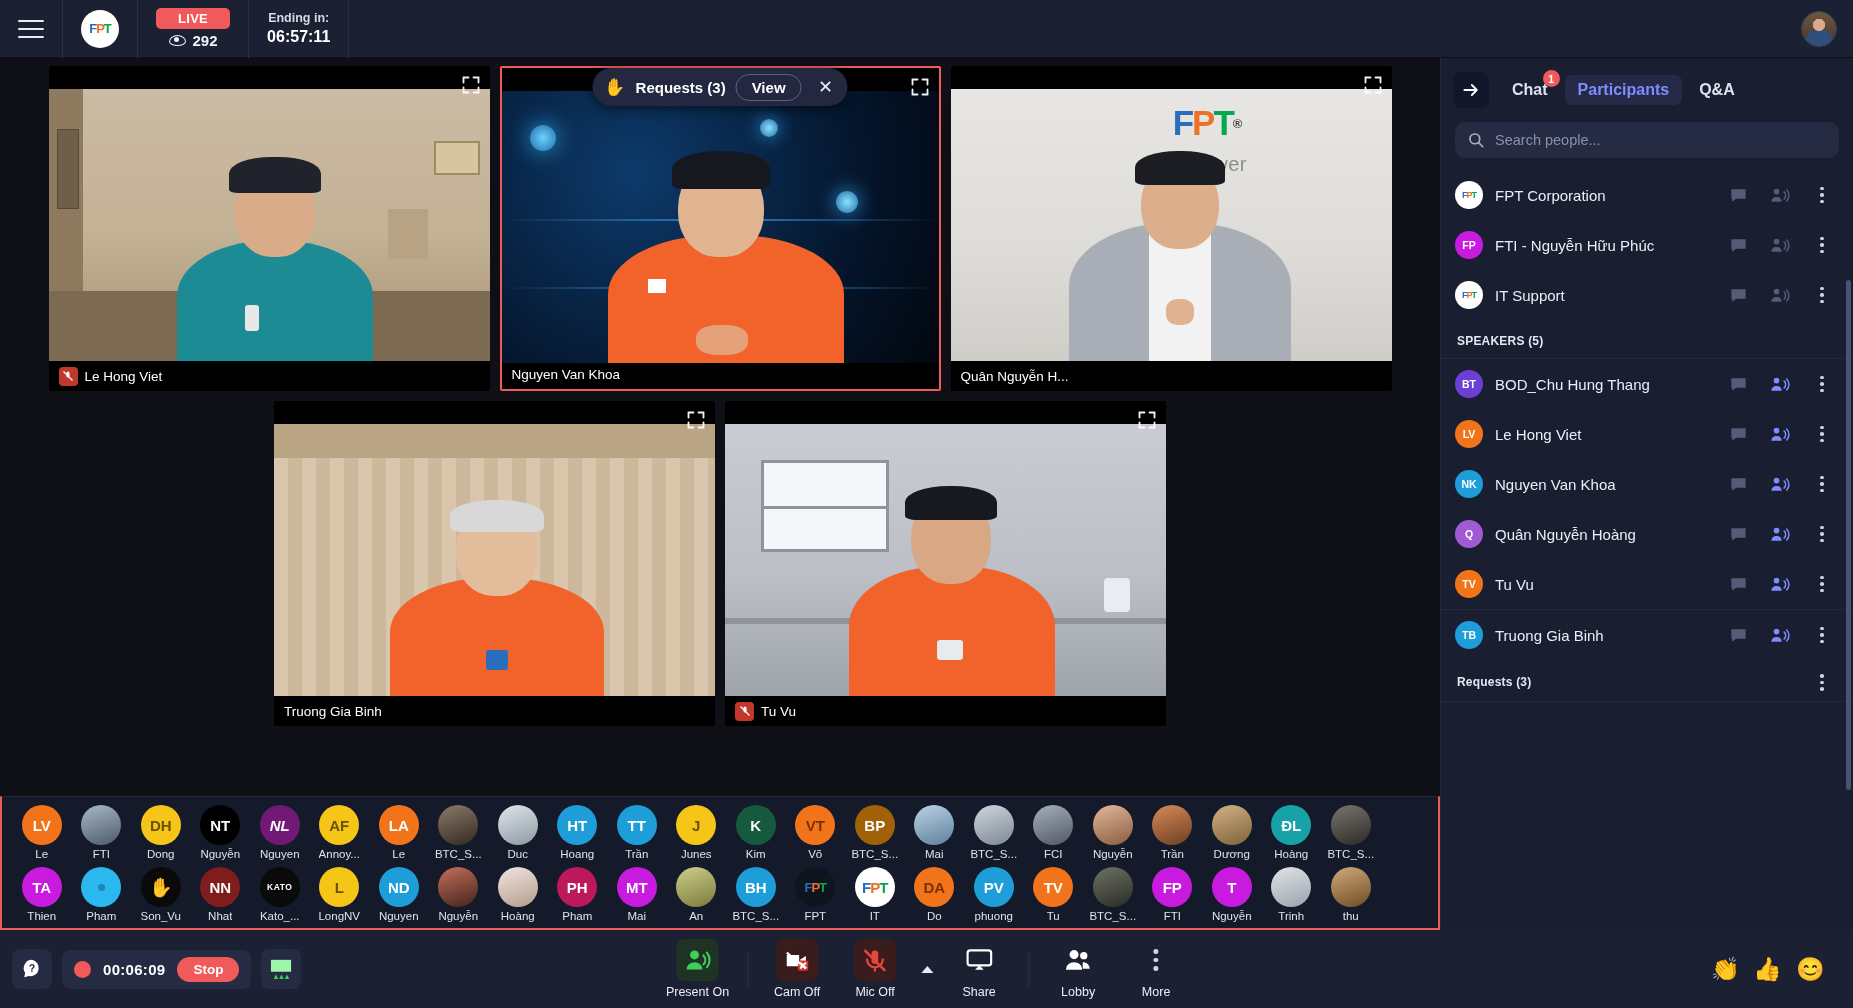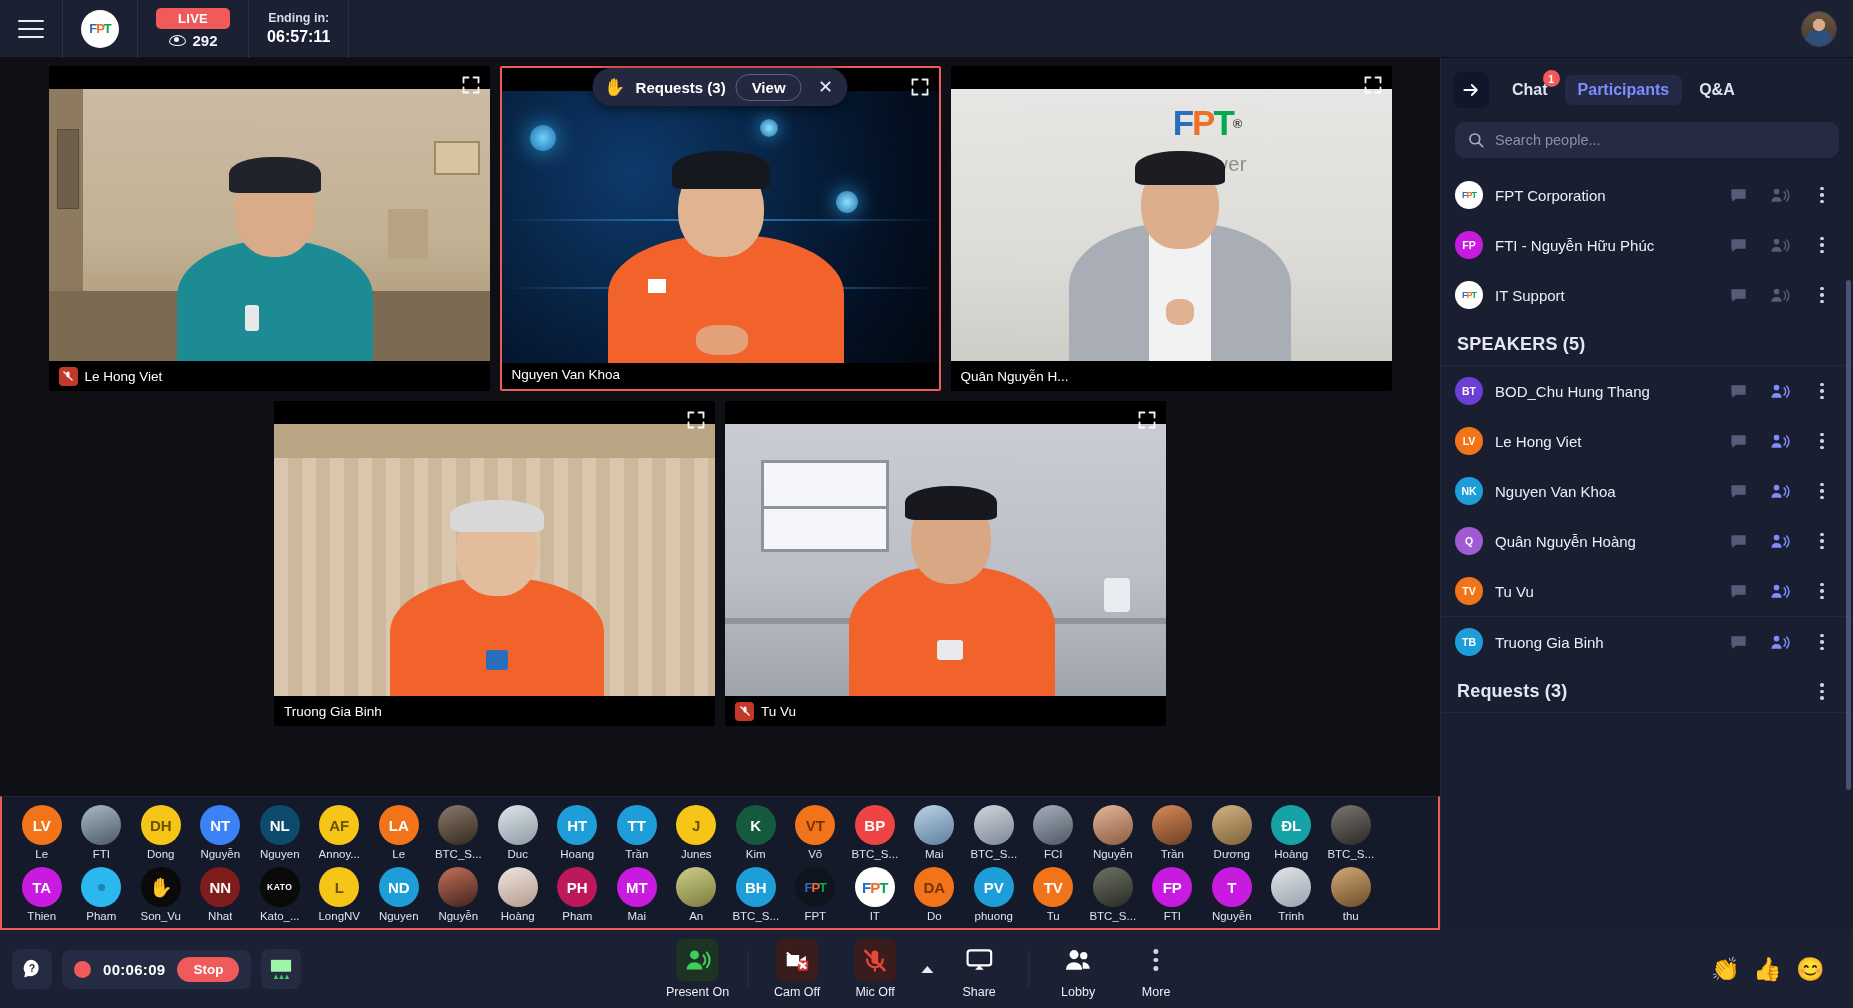--- a/index.html
+++ b/index.html
@@ -207,21 +207,21 @@
   }
   .pav {
     width: 28px; height: 28px; border-radius: 50%; flex: 0 0 auto;
     display: flex; align-items: center; justify-content: center;
     font-size: 10.5px; font-weight: bold; color: #fff; overflow: hidden; position: relative;
   }
   .pname { flex: 1; font-size: 15px; color: #eceef6; white-space: nowrap; overflow: hidden; text-overflow: ellipsis; }
   .pact { width: 30px; display: flex; align-items: center; justify-content: center; cursor: pointer; }
   .kebab { display: flex; flex-direction: column; gap: 3px; align-items: center; }
   .kebab i { width: 3.5px; height: 3.5px; background: #cfd3e4; border-radius: 50%; display: block; }
-  .sec-hdr { padding: 14px 16px 10px 16px; font-size: 18px; font-weight: bold; color: #e4e7f2; letter-spacing: .2px; }
+  .sec-hdr { padding: 14px 16px 10px 16px; font-size: 12px; font-weight: bold; color: #e4e7f2; letter-spacing: .2px; }
   .sec-hdr.row { display: flex; align-items: center; }
   .sec-hdr.row .sp { flex: 1; }
   .divider { height: 1px; background: #232840; margin: 0 0 0 0; }
   .sb-scroll {
     position: absolute; right: 2px; top: 0; width: 5px; border-radius: 3px; background: #4b5374;
   }
 </style>
 </head>
 <body>
 
@@ -419,25 +419,25 @@
             </div>
             <div class="chip">
               <div class="circ" style="background: linear-gradient(160deg, rgb(169, 185, 198), rgb(76, 90, 104));"></div>
               <div class="nm">FTI</div>
             </div>
             <div class="chip">
               <div class="circ" style="background: rgb(245, 197, 24); color: rgb(106, 82, 0);">DH</div>
               <div class="nm">Dong</div>
             </div>
             <div class="chip">
-              <div class="circ" style="background: #3b82f6; color: rgb(255, 255, 255);">NT</div>
+              <div class="circ" style="background: #000000; color: rgb(255, 255, 255);">NT</div>
               <div class="nm">Nguyễn</div>
             </div>
             <div class="chip">
-              <div class="circ" style="background: #0c4a6e; color: rgb(255, 255, 255);">NL</div>
+              <div class="circ" style="background: #701a75; color: rgb(255, 255, 255); font-style: italic;">NL</div>
               <div class="nm">Nguyen</div>
             </div>
             <div class="chip">
               <div class="circ" style="background: rgb(245, 197, 24); color: rgb(106, 82, 0);">AF</div>
               <div class="nm">Annoy...</div>
             </div>
             <div class="chip">
               <div class="circ" style="background: rgb(242, 116, 26); color: rgb(255, 255, 255);">LA</div>
               <div class="nm">Le</div>
             </div>
@@ -463,21 +463,21 @@
             </div>
             <div class="chip">
               <div class="circ" style="background: rgb(21, 89, 63); color: rgb(255, 255, 255);">K</div>
               <div class="nm">Kim</div>
             </div>
             <div class="chip">
               <div class="circ" style="background: rgb(242, 116, 26); color: rgb(122, 51, 0);">VT</div>
               <div class="nm">Võ</div>
             </div>
             <div class="chip">
-              <div class="circ" style="background: #ef4444; color: rgb(255, 255, 255);">BP</div>
+              <div class="circ" style="background: #a16207; color: rgb(255, 255, 255);">BP</div>
               <div class="nm">BTC_S...</div>
             </div>
             <div class="chip">
               <div class="circ" style="background: linear-gradient(160deg, rgb(188, 211, 230), rgb(93, 127, 156));"></div>
               <div class="nm">Mai</div>
             </div>
             <div class="chip">
               <div class="circ" style="background: linear-gradient(160deg, rgb(207, 214, 222), rgb(125, 136, 148));"></div>
               <div class="nm">BTC_S...</div>
             </div>

